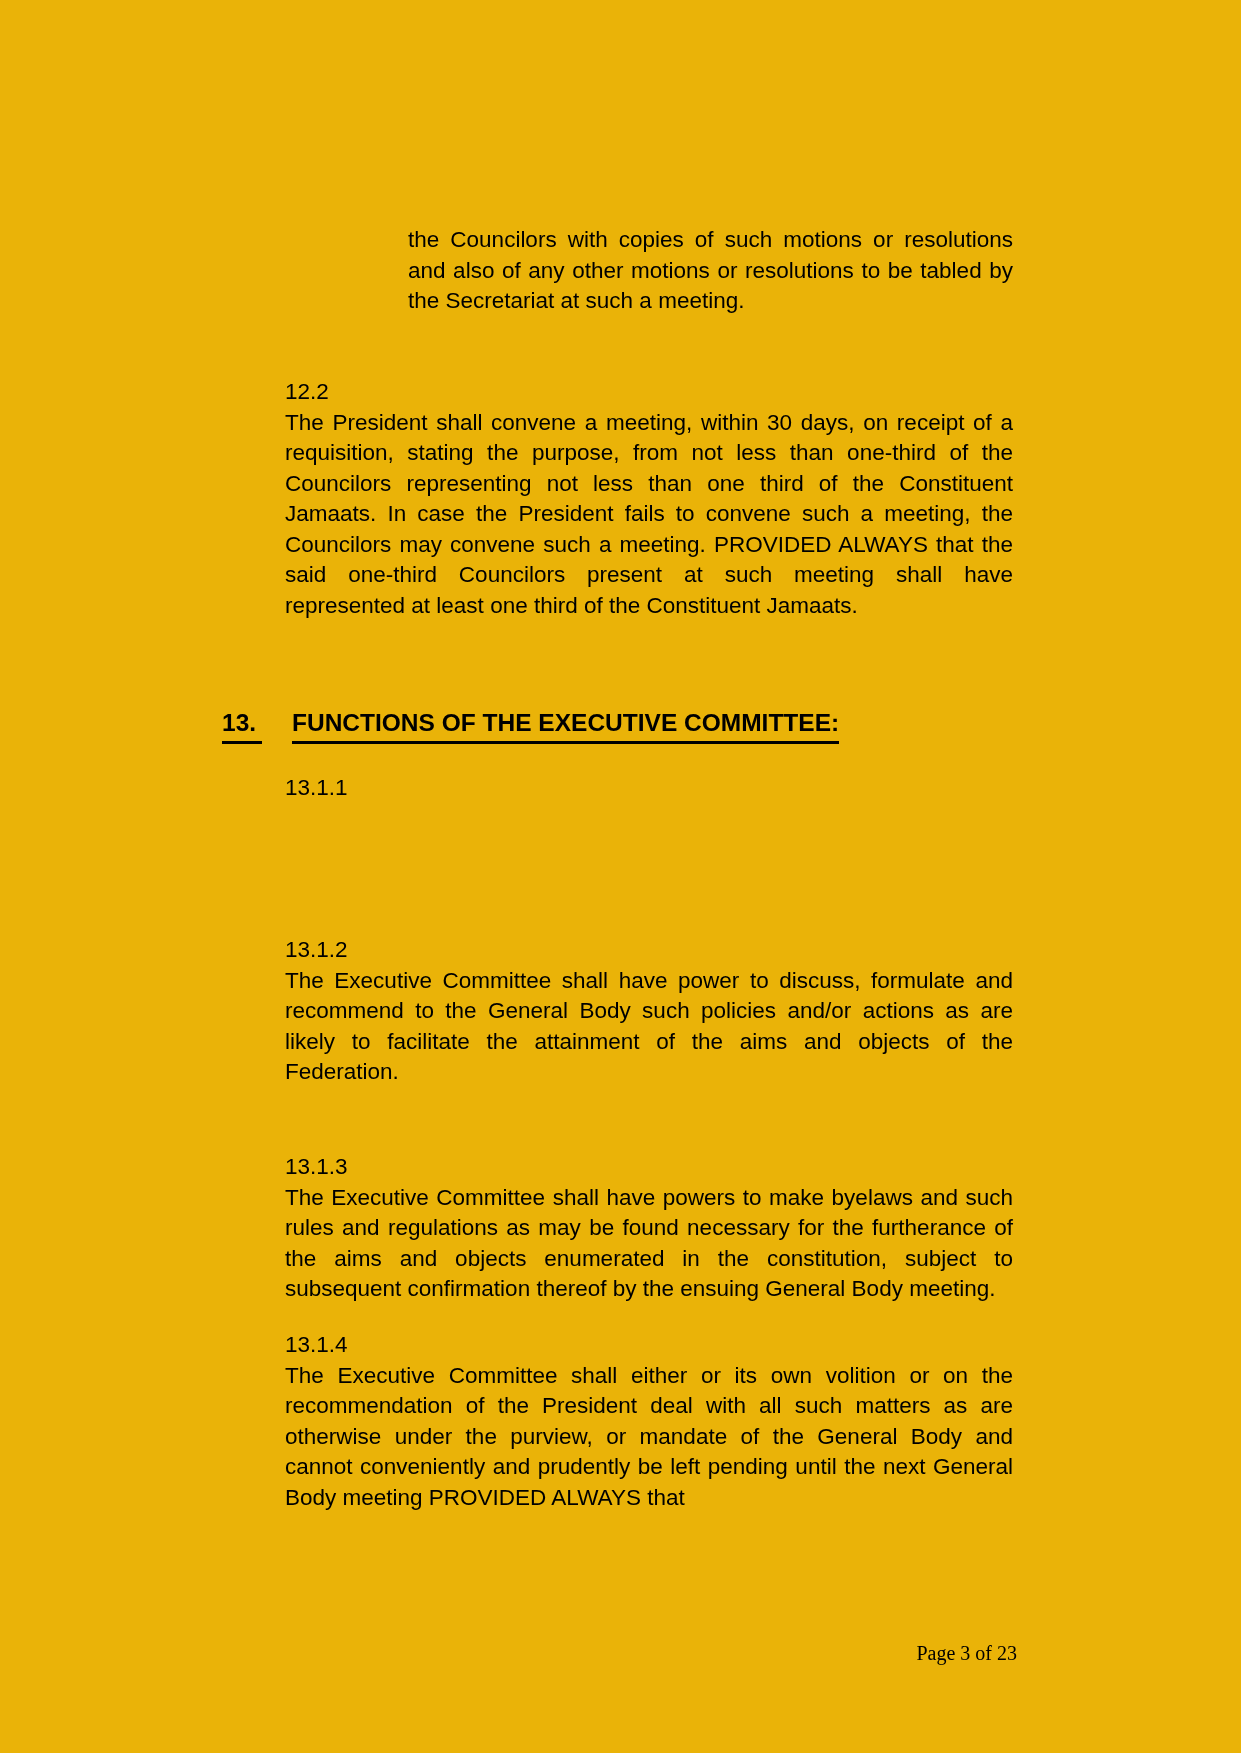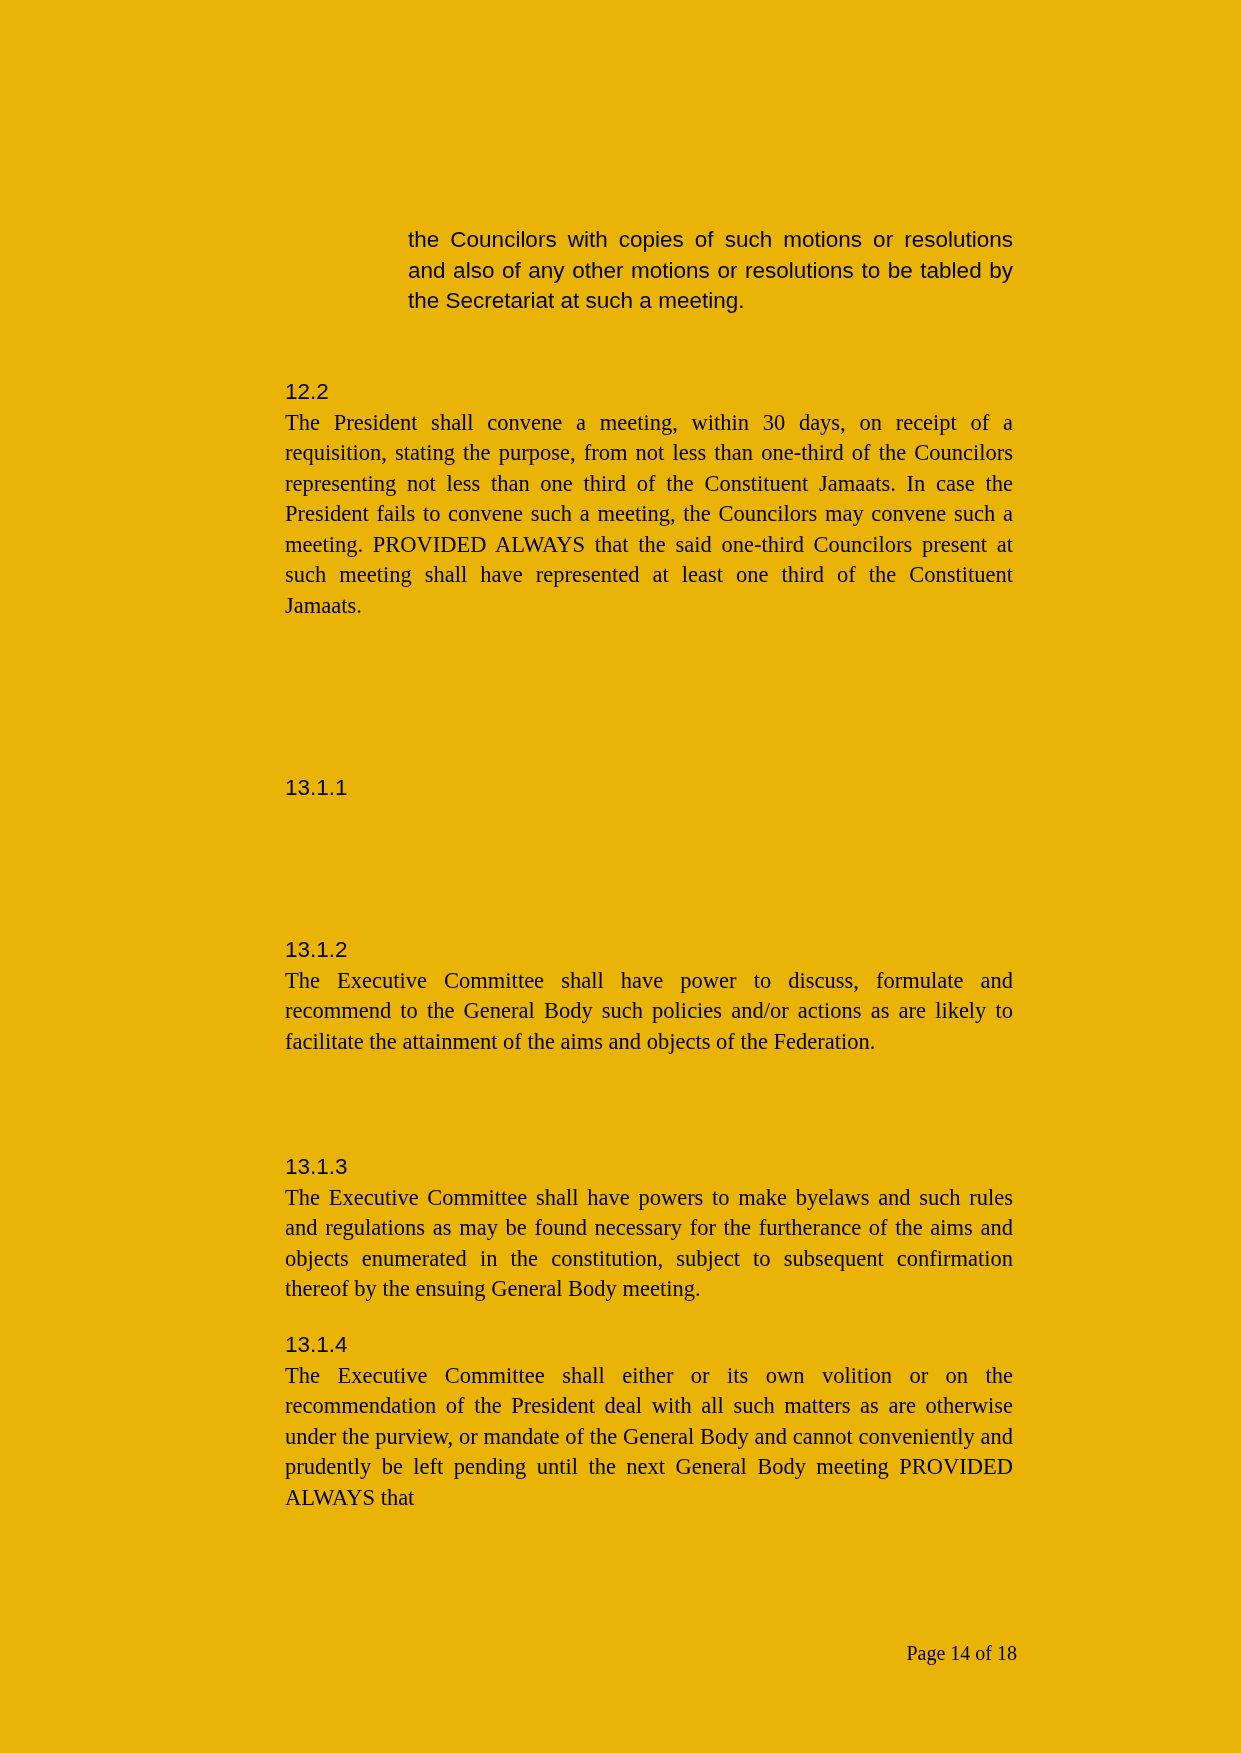--- a/index.html
+++ b/index.html
@@ -33,21 +33,20 @@
     align-items: flex-start;
     flex-direction: column;
   }
   .clause .num {
     width: 123px;
     flex-shrink: 0;
   }
   .clause .txt {
     flex: 1;
     text-align: justify;
-    font-family: Liberation Serif, serif;
   }
   .heading {
     position: absolute;
     left: 222px;
     width: 800px;
     font-weight: bold;
     font-size: 24.5px;
     line-height: 30px;
     white-space: nowrap;
   }
@@ -81,35 +80,38 @@
 
 <div class="page">
 
   <p class="para" style="top:225px">the Councilors with copies of such motions or resolutions and also of any other motions or resolutions to be tabled by the Secretariat at such a meeting.</p>
 
   <div class="clause" style="top:377px">
     <span class="num">12.2</span>
     <span class="txt">The President shall convene a meeting, within 30 days, on receipt of a requisition, stating the purpose, from not less than one-third of the Councilors representing not less than one third of the Constituent Jamaats. In case the President fails to convene such a meeting, the Councilors may convene such a meeting. PROVIDED ALWAYS that the said one-third Councilors present at such meeting shall have represented at least one third of the Constituent Jamaats.</span>
   </div>
 
+  <div class="heading" style="top:708px">
+    <span class="hnum">13.</span><span class="htext">FUNCTIONS OF THE EXECUTIVE COMMITTEE:</span>
+  </div>
 
   <div class="clause" style="top:773px">
     <span class="num">13.1.1</span>
   </div>
 
   <div class="clause" style="top:935px">
     <span class="num">13.1.2</span>
     <span class="txt">The Executive Committee shall have power to discuss, formulate and recommend to the General Body such policies and/or actions as are likely to facilitate the attainment of the aims and objects of the Federation.</span>
   </div>
 
   <div class="clause" style="top:1152px">
     <span class="num">13.1.3</span>
     <span class="txt">The Executive Committee shall have powers to make byelaws and such rules and regulations as may be found necessary for the furtherance of the aims and objects enumerated in the constitution, subject to subsequent confirmation thereof by the ensuing General Body meeting.</span>
   </div>
 
   <div class="clause" style="top:1330px">
     <span class="num">13.1.4</span>
     <span class="txt">The Executive Committee shall either or its own volition or on the recommendation of the President deal with all such matters as are otherwise under the purview, or mandate of the General Body and cannot conveniently and prudently be left pending until the next General Body meeting PROVIDED ALWAYS that</span>
   </div>
 
-  <div class="footer">Page 14 of 18</div>
+  <div class="footer">Page 3 of 23</div>
 
 </div>
 
 </body></html>

